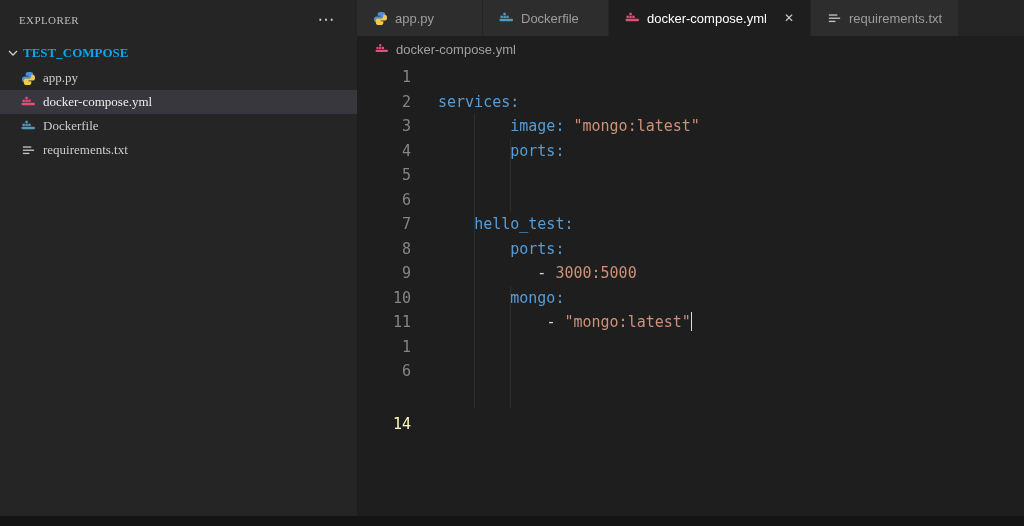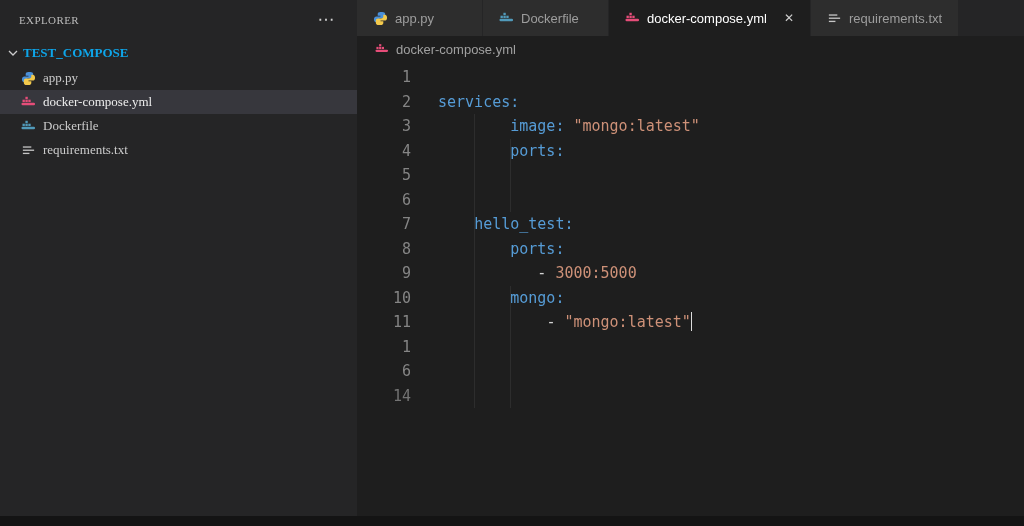--- a/index.html
+++ b/index.html
@@ -49,21 +49,21 @@
   .bc-icon { display: flex; width: 14px; height: 14px; }
 
   
   .code {
     flex: 1; display: flex; align-items: flex-start; overflow: hidden; position: relative;
     font-family: "DejaVu Sans Mono", "Liberation Mono", monospace;
     font-size: 15px; line-height: 24.5px;
   }
   .gutter { width: 54px; flex-shrink: 0; text-align: right; color: #858585; padding-top: 3px; }
   .ln { height: 24.5px; }
-  .ln.active { color: #737373; }
+  .ln.active { color: #fef9c3; margin-top: 28px; }
   .code-lines { position: relative; flex: 1; padding: 3px 0 0 27px; color: #d4d4d4; }
   .code-line { height: 24.5px; white-space: pre; }
   .tok-key { color: #569cd6; }
   .tok-str { color: #ce9178; }
   .tok-pun { color: #d4d4d4; }
   .guide { position: absolute; width: 1px; background: rgba(255,255,255,0.07); }
   #g1 { left: calc(27px + 4ch); top: 52px;    height: 294px; }
   #g2 { left: calc(27px + 8ch); top: 76.5px;  height: 73.5px; }
   #g3 { left: calc(27px + 8ch); top: 223.5px; height: 122.5px; }
   .cursor {

